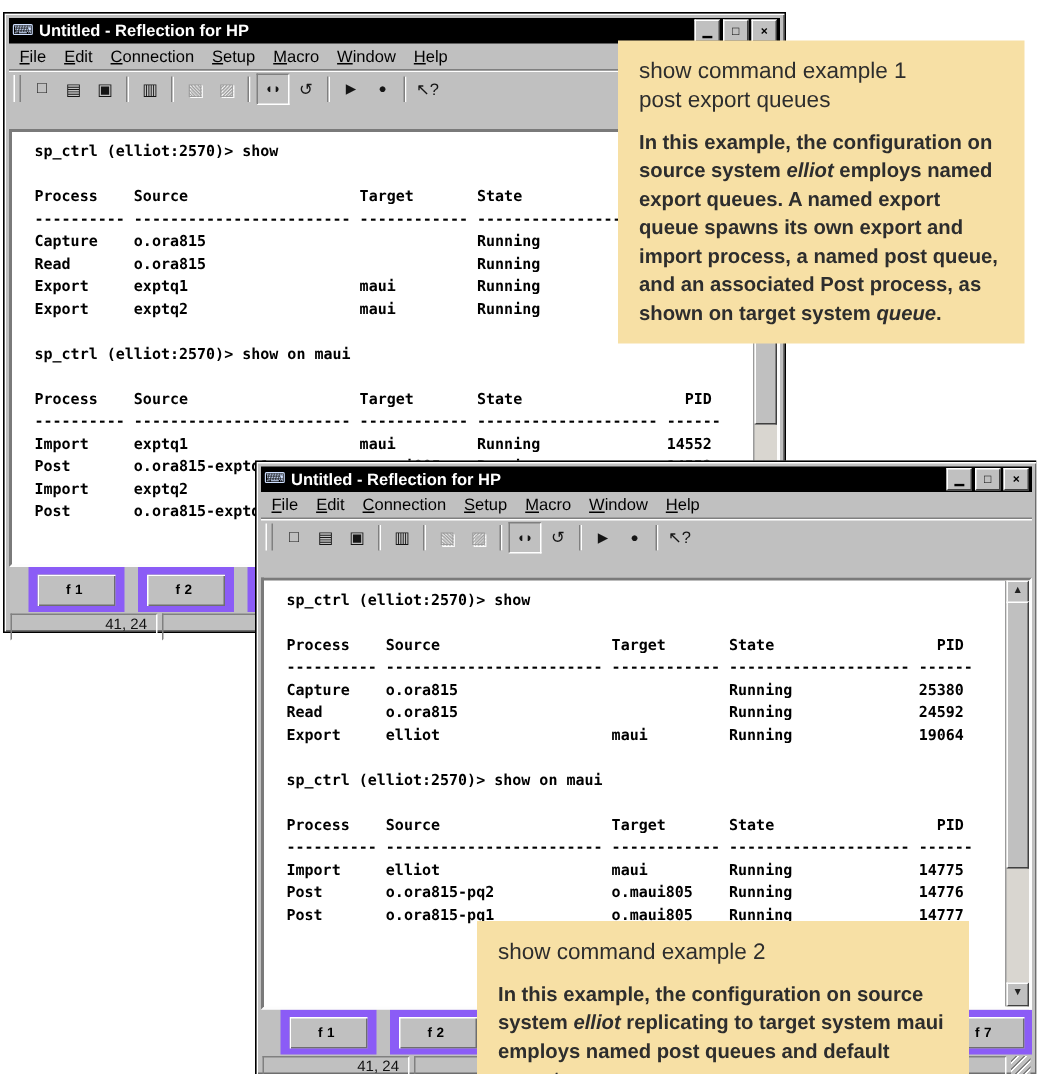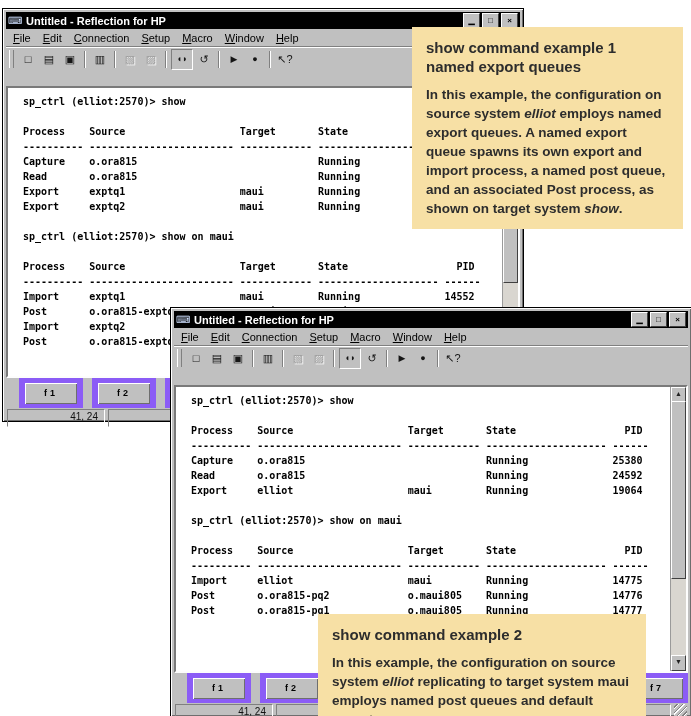--- a/index.html
+++ b/index.html
@@ -48,21 +48,21 @@
   .statusbar{height:18px;display:flex;gap:3px;align-items:stretch;padding:1px 1px 0 1px;}
   .scell{border:1px solid;border-color:#808080 #fff #fff #808080;font-size:10px;color:#111;
          padding:1px 6px;white-space:nowrap;overflow:hidden;}
   .scell.pos{width:84px;flex:0 0 auto;text-align:right;}
   .scell.mid{width:62px;flex:0 0 auto;}
   .scell.conn{flex:1;}
   .grip{width:13px;flex:0 0 13px;background:repeating-linear-gradient(135deg,#c0c0c0 0 2px,#808080 2px 3px,#fff 3px 4px);}
 
   
   .callout{position:absolute;background:#f7e0a5;color:#2d2d2d;padding:11px 14px;}
-  .callout .ctitle{font-size:15px;font-weight:bold;line-height:19px;}
+  .callout .ctitle{font-size:15px;font-weight:normal;line-height:19px;}
   .callout .cbody{font-size:13.5px;font-weight:bold;line-height:19px;margin-top:9px;}
   .callout .it{font-style:italic;}
 
   
   #window1{left:2px;top:8px;width:514px;height:406px;z-index:1;}
   #window1 .term{height:288px;}
   #callout1{left:412px;top:27px;width:243px;min-height:162px;z-index:2;}
   #window2{left:170px;top:307px;width:514px;height:402px;z-index:3;}
   #window2 .term{height:284px;}
   #callout2{left:318px;top:574px;width:300px;height:119px;z-index:4;margin-top:40px;}
@@ -147,23 +147,23 @@
     <div class="statusbar">
       <span class="scell pos">41, 24</span>
       <span class="scell mid"></span>
       <span class="scell conn">HP70092 -- elliot via TELNET</span>
     </div>
   </div>
 
   <div class="callout" id="callout1">
     <div class="ctitle">
       <div>show command example 1</div>
-      <div>named export queues</div>
-    </div>
-    <div class="cbody"><span>In this example, the configuration on source system </span><span class="it">elliot</span><span> employs named export queues. A named export queue spawns its own export and import process, a named post queue, and an associated Post process, as shown on target system </span><span class="it">show</span><span>.</span></div>
+      <div>post export queues</div>
+    </div>
+    <div class="cbody"><span>In this example, the configuration on source system </span><span class="it">elliot</span><span> employs named export queues. A named export queue spawns its own export and import process, a named post queue, and an associated Post process, as shown on target system </span><span class="it">queue</span><span>.</span></div>
   </div>
 
   <div class="win" id="window2">
     <div class="titlebar">
       <span class="appicon">⌨</span>
       <span class="title">Untitled - Reflection for HP</span>
       <span class="winbtns">
         <span class="winbtn">▁</span>
         <span class="winbtn">□</span>
         <span class="winbtn">×</span>

